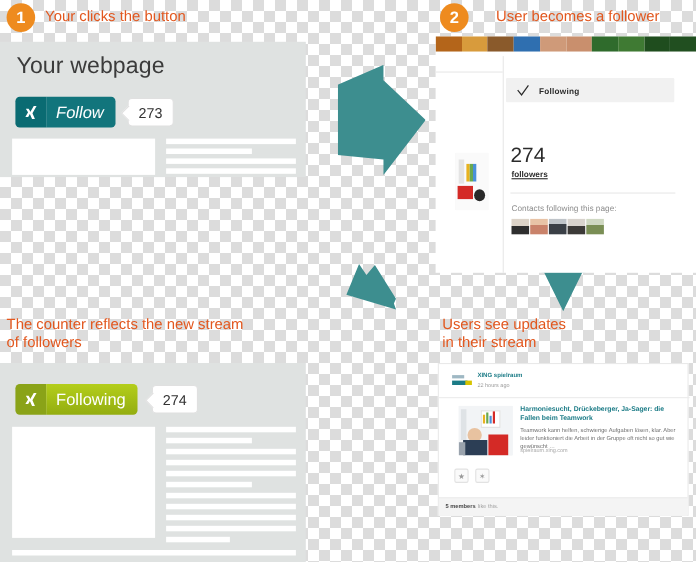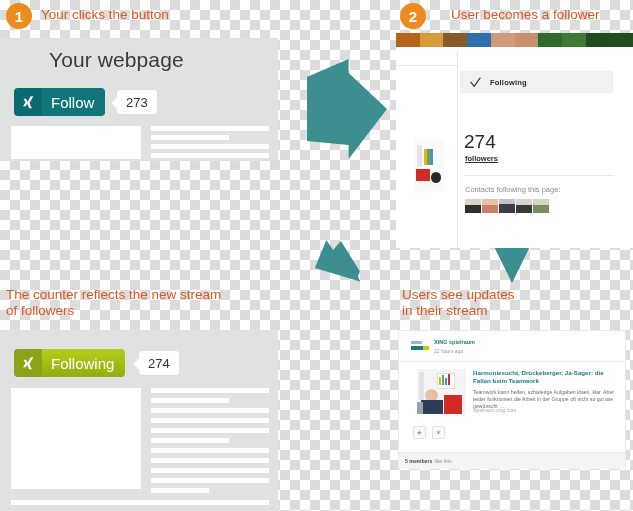--- a/index.html
+++ b/index.html
@@ -23,37 +23,36 @@
   .caption{
     position:absolute;color:#e2571e;font-size:13.5px;line-height:16px;
     white-space:pre-line;
   }
 
   
   .mockpage{position:absolute;background:#dfe2e1;}
   .mock-title{
     position:absolute;font-size:21px;color:#3b3b3b;font-weight:normal;
     letter-spacing:.1px;
-    margin-left:34px;
   }
   .mock-white{position:absolute;background:#ffffff;}
   .mock-line{position:absolute;background:#ffffff;height:5px;}
 
   
   .xbtn{position:absolute;display:flex;align-items:stretch;height:28px;}
   .xbtn .logo{
     width:28px;display:flex;align-items:center;justify-content:center;
     border-radius:4px 0 0 4px;
   }
   .xbtn .label{
     display:flex;align-items:center;padding:0 11px 0 9px;
     color:#fff;font-size:15px;border-radius:0 4px 4px 0;
   }
   .xbtn.teal .logo{background:#0a6b72;}
-  .xbtn.teal .label{background:#12757c;}
+  .xbtn.teal .label{background:#12757c;font-style:italic;}
   .xbtn.green .logo{background:#8aa318;}
   .xbtn.green .label{background:linear-gradient(#b4ce1b,#93ad10);}
   .counter{
     position:absolute;height:26px;background:#fff;border:1px solid #e0e0e0;
     border-radius:4px;display:flex;align-items:center;justify-content:center;
     color:#333;font-size:13px;padding:0 9px;box-sizing:border-box;
   }
   .counter:before{
     content:"";position:absolute;left:-5px;top:8px;width:9px;height:9px;
     background:#fff;border-left:1px solid #e0e0e0;border-bottom:1px solid #e0e0e0;

